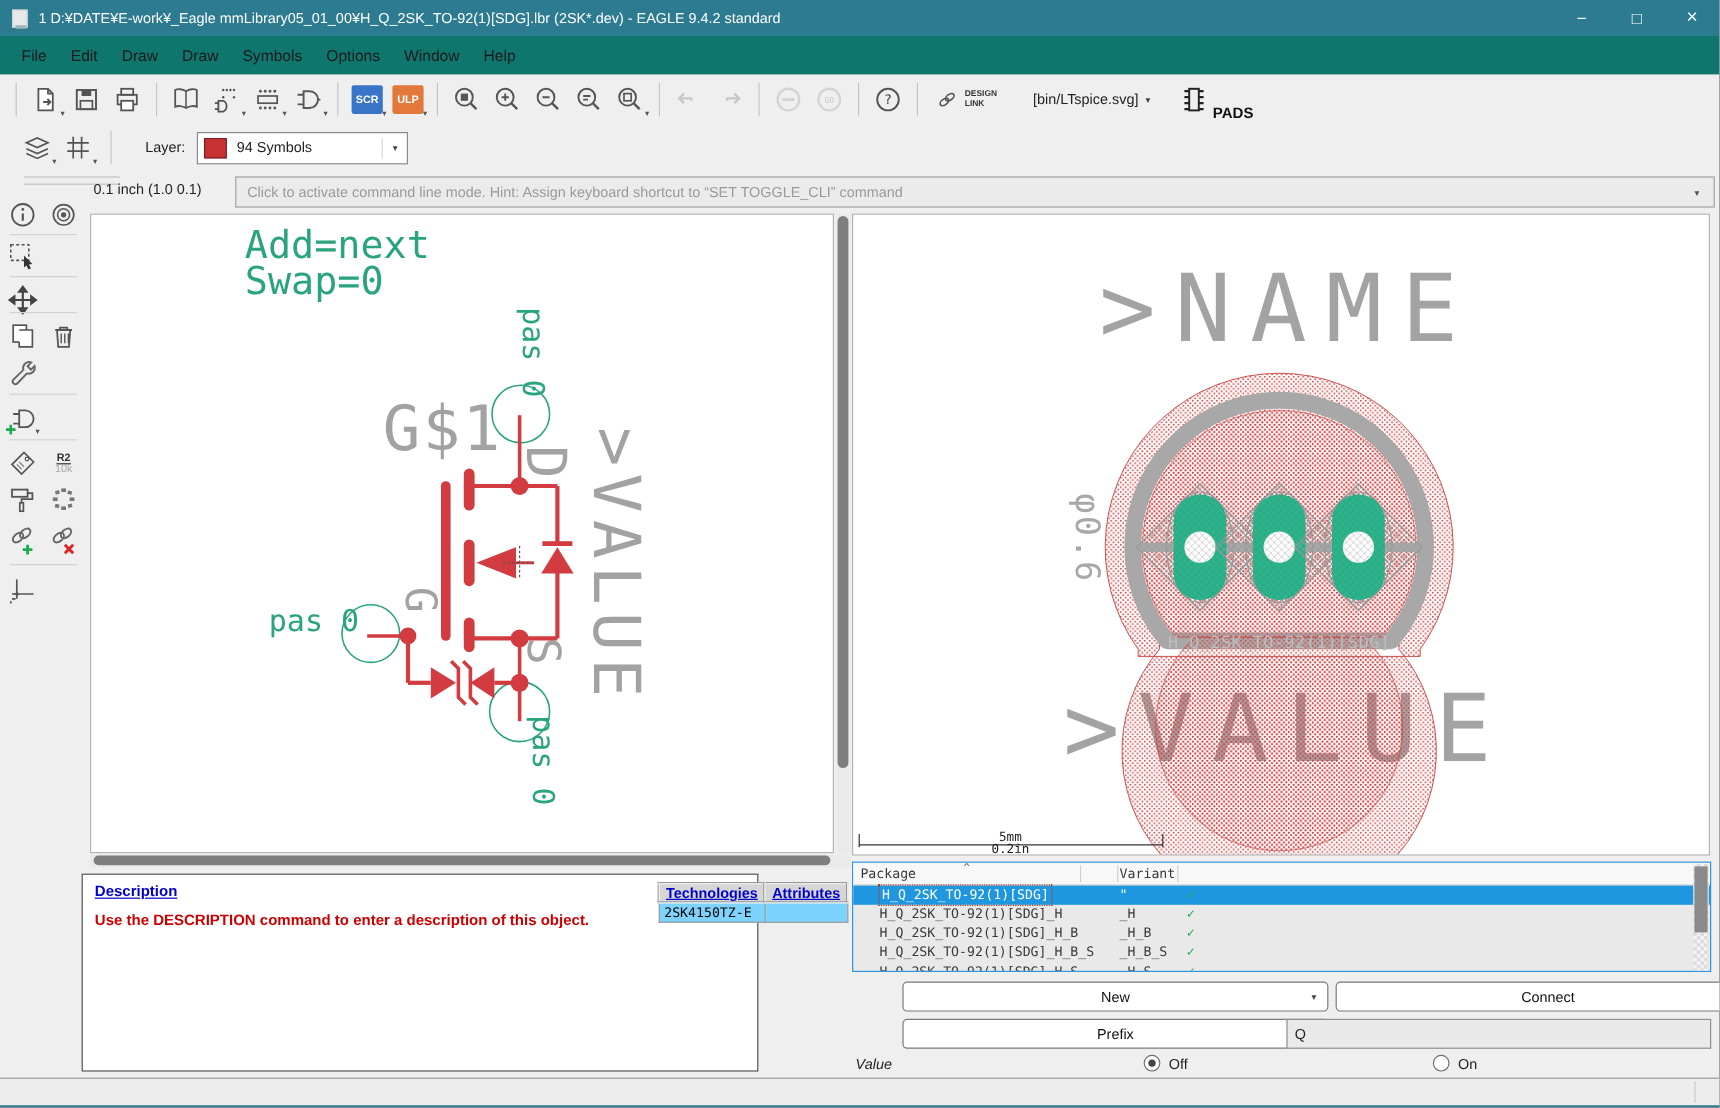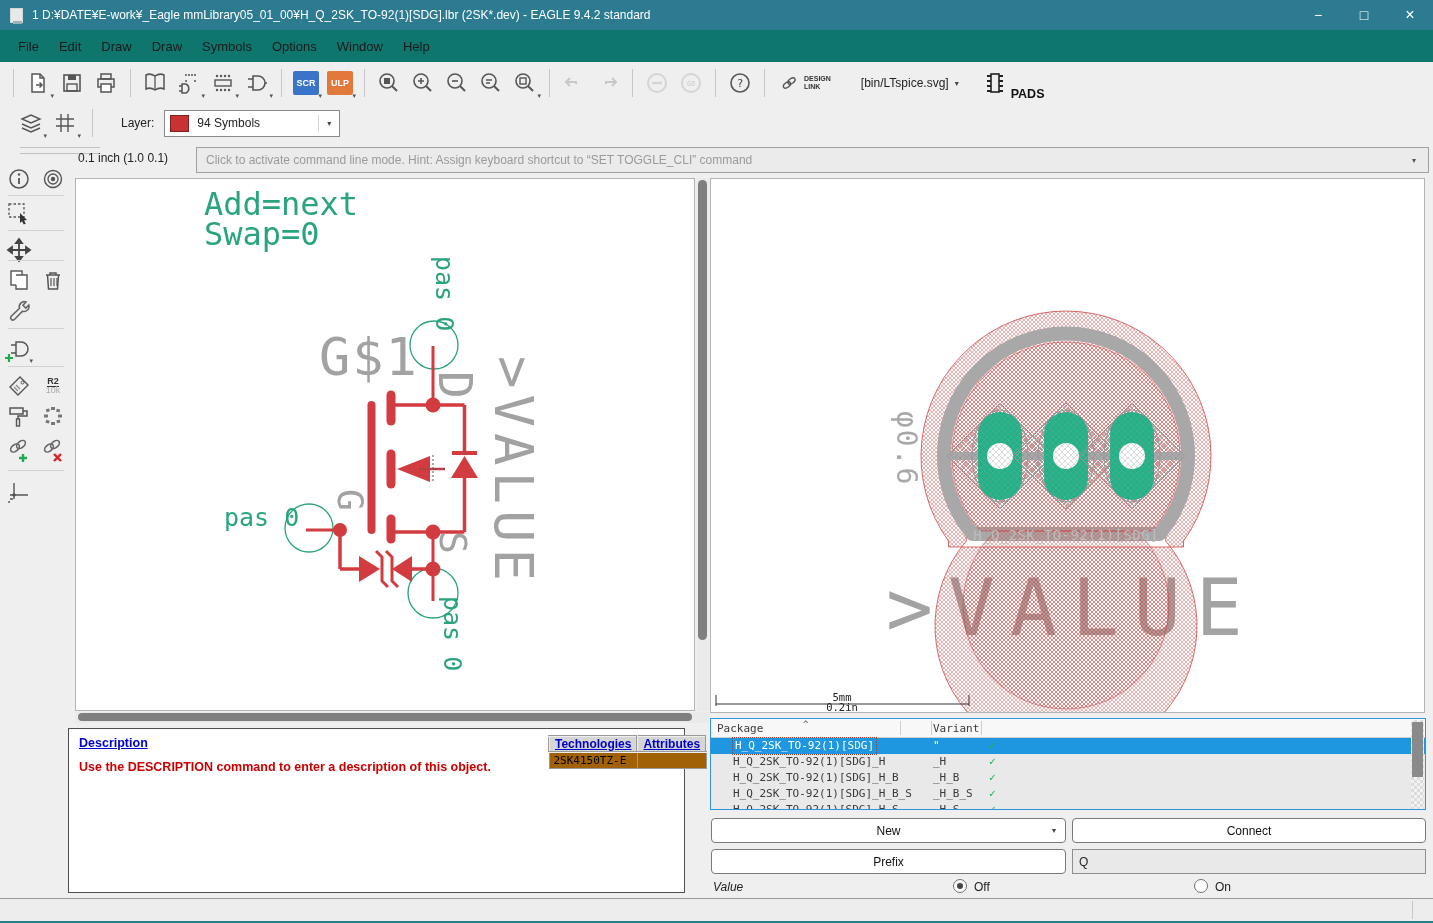--- a/index.html
+++ b/index.html
@@ -90,41 +90,41 @@
   .pt-row.sel { background:#1f97e0; color:#fff; }
   .pt-row .c-pack { position:absolute; left:22px; }
   .pt-row.sel .c-pack { outline:1px dotted #a04028; padding:0 2px; }
   .pt-row .c-var { position:absolute; left:222px; }
   .pt-row .c-check { position:absolute; left:278px; color:#1faa50; font-weight:bold; }
   .pt-scroll { position:absolute; right:1px; top:1px; width:13px; height:89px;
     background:repeating-conic-gradient(#dcdcdc 0% 25%, #f2f2f2 0% 50%) 0 0/6px 6px; }
   .pt-scroll .thumb { position:absolute; left:1px; top:2px; width:11px; height:55px; background:#8a8a8a; }
   
   .dev-btn { position:absolute; height:25px; background:#fff; border:1px solid #7a7a7a;
-    border-radius:4px; font-size:12px; color:#111; display:flex; align-items:center; justify-content:center; }
+    border-radius:4px; font-size:12px; color:#111; display:flex; align-items:center; justify-content:center;margin-left:41px; }
   .dev-btn .dda { position:absolute; right:9px; font-size:8px; color:#444; }
   .q-field { position:absolute; left:1072px; top:849px; width:354px; height:25px;
     background:#e9e9e9; border:1px solid #8f8f8f; font-size:12px; color:#222;
     display:flex; align-items:center; padding-left:6px; }
   .value-row { position:absolute; left:0; top:878px; width:1433px; height:20px; font-size:12px; color:#222;}
   .value-row .vlabel { position:absolute; left:713px; top:2px;font-style:italic; }
   .radio { position:absolute; width:14px; height:14px; border:1px solid #707070; border-radius:50%; background:#fff; top:1px;}
   .radio.checked::after { content:""; position:absolute; left:3px; top:3px; width:6px; height:6px;
     border-radius:50%; background:#444; }
   .rlabel { position:absolute; top:2px; }
   
-  .desc-panel { position:absolute; left:68px; top:728px; width:617px; height:165px;
+  .desc-panel { position:absolute; left:68px; top:728px; width:564px; height:165px;
     background:#fff; border:1px solid #505050; }
   .desc-link { position:absolute; left:10px; top:7px; color:#0000cc; font-weight:bold;
     text-decoration:underline; font-size:12.5px; }
   .desc-hint { position:absolute; left:10px; top:31px; color:#cc0000; font-weight:bold; font-size:12.5px; }
   .tech-table { position:absolute; left:479px; top:6px; border-collapse:collapse; }
   .tech-table th { background:#d6d6d6; border:2px outset #eee; color:#0000cc; font-weight:bold;
     text-decoration:underline; font-size:12px; padding:0 5px; }
-  .tech-table td { background:#a16207; border:1px solid #9a9a9a; font-size:11px;
+  .tech-table td { background:#7dd3fc; border:1px solid #9a9a9a; font-size:11px;
     font-family:"DejaVu Sans Mono", monospace; padding:1px 4px; height:16px;}
   
   .statusbar { position:absolute; left:0; top:898px; width:1433px; height:23px;
     background:#ededed; border-top:1px solid #9a9a9a; }
   .statusbar .grip { position:absolute; right:20px; top:2px; width:1px; height:18px; background:#c8c8c8;}
   svg text { font-family:"DejaVu Sans Mono", monospace; }
 </style>
 </head>
 <body>
 
@@ -539,20 +539,21 @@
     </svg>
   </div>
   <div class="vscroll">
       <div class="thumb"></div>
     </div>
   <div class="hscroll">
       <div class="thumb"></div>
     </div>
 
   <div class="pkg-canvas">
+    <div class="big-gray pkg-name">&gt;NAME</div>
     <div class="big-gray pkg-value">&gt;VALUE</div>
     <svg width="713" height="533" viewBox="0 0 713 533" style="position:absolute;left:0;top:0;">
       <defs>
         <pattern id="redhatch" width="4" height="4" patternUnits="userSpaceOnUse">
           <circle cx="1" cy="1" r="0.8" fill="#d24a4a"></circle>
             <circle cx="3" cy="3" r="0.8" fill="#d24a4a"></circle>
         </pattern>
         <pattern id="grayhatch" width="6" height="6" patternUnits="userSpaceOnUse">
           <path d="M0 6 L6 0 M0 0 L6 6" stroke="#9a9a9a" stroke-width="0.6"></path>
         </pattern>

